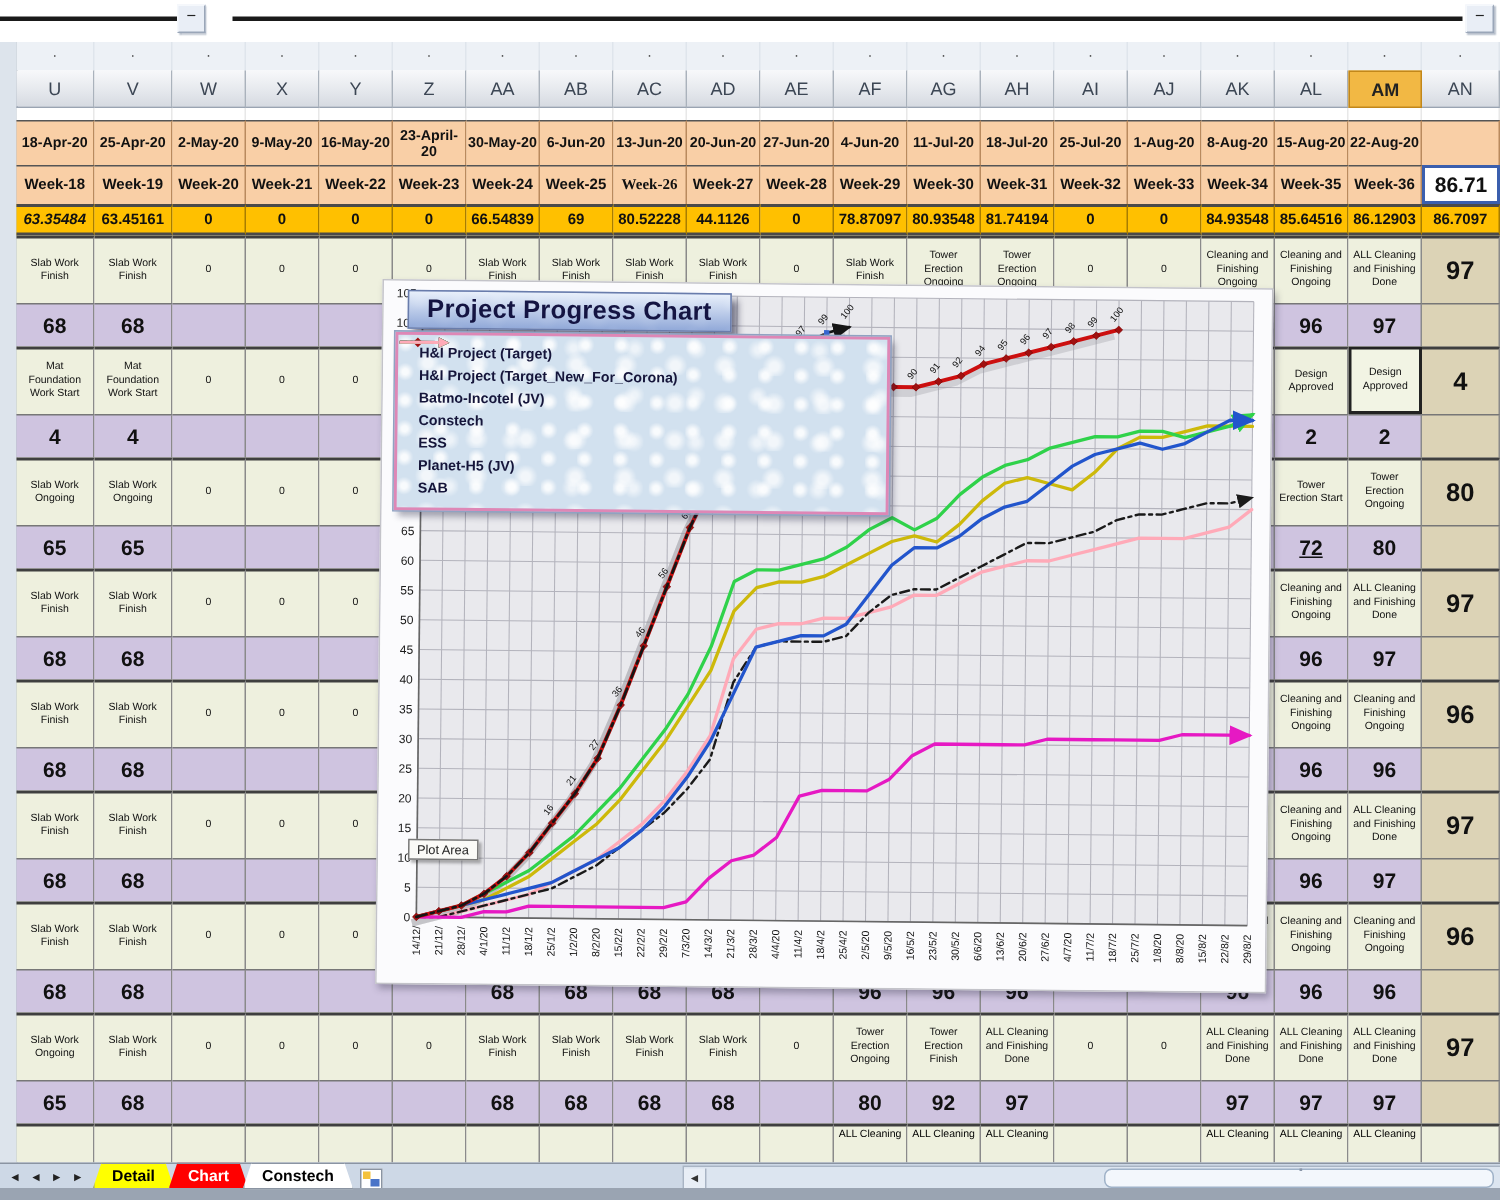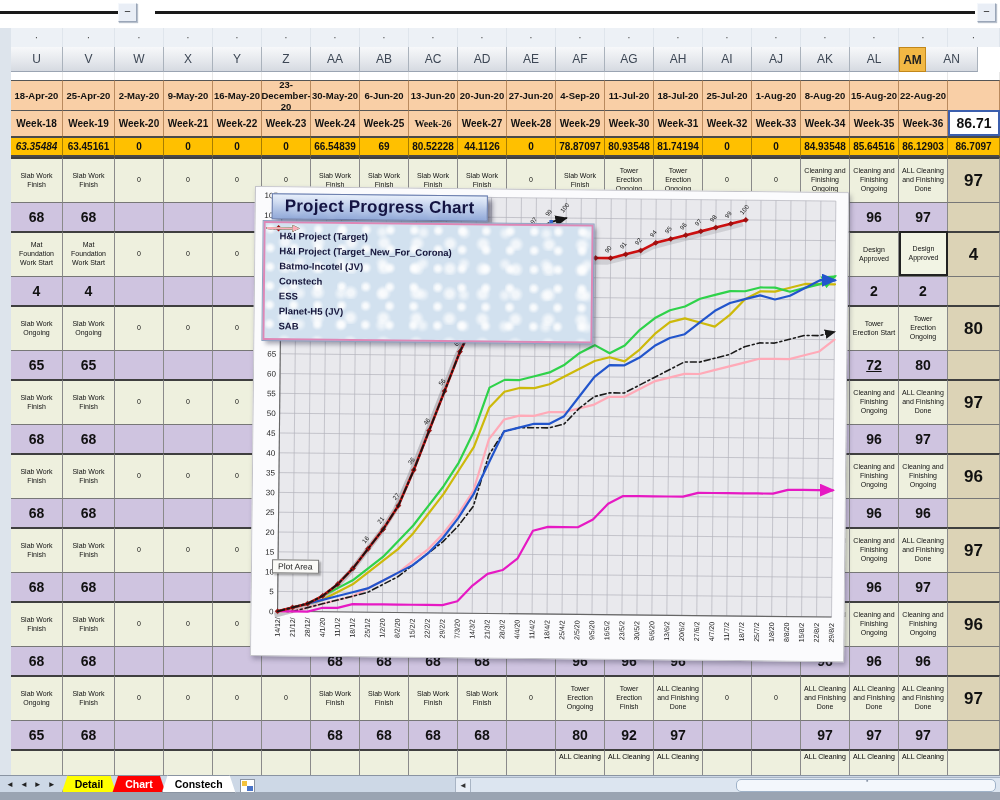--- a/index.html
+++ b/index.html
@@ -153,21 +153,21 @@
         <div class="cell" style="width: 49px; text-align: center;">AC</div>
         <div class="cell" style="width: 49px;">AD</div>
         <div class="cell" style="width: 49px;">AE</div>
         <div class="cell" style="width: 49px;">AF</div>
         <div class="cell" style="width: 49px;">AG</div>
         <div class="cell" style="width: 49px;">AH</div>
         <div class="cell" style="width: 49px;">AI</div>
         <div class="cell" style="width: 49px;">AJ</div>
         <div class="cell" style="width: 49px;">AK</div>
         <div class="cell" style="width: 49px;">AL</div>
-        <div class="cell hl" style="width: 27px;">AM</div>
+        <div class="cell hl" style="width: 49px;">AM</div>
         <div class="cell" style="width: 52px;">AN</div>
       </div>
       <div class="srow gaprow">
         <div class="cell" style="width: 52px;"></div>
         <div class="cell" style="width: 52px;"></div>
         <div class="cell" style="width: 49px;"></div>
         <div class="cell" style="width: 49px;"></div>
         <div class="cell" style="width: 49px;"></div>
         <div class="cell" style="width: 49px;"></div>
         <div class="cell" style="width: 49px;"></div>
@@ -184,27 +184,27 @@
         <div class="cell" style="width: 49px;"></div>
         <div class="cell" style="width: 49px;"></div>
         <div class="cell" style="width: 52px;"></div>
       </div>
       <div class="srow daterow">
         <div class="cell" style="width: 52px;">18-Apr-20</div>
         <div class="cell" style="width: 52px;">25-Apr-20</div>
         <div class="cell" style="width: 49px;">2-May-20</div>
         <div class="cell" style="width: 49px;">9-May-20</div>
         <div class="cell" style="width: 49px;">16-May-20</div>
-        <div class="cell" style="width: 49px;">23-December-20</div>
+        <div class="cell" style="width: 49px;">23-April-20</div>
         <div class="cell" style="width: 49px;">30-May-20</div>
         <div class="cell" style="width: 49px;">6-Jun-20</div>
         <div class="cell" style="width: 49px;">13-Jun-20</div>
         <div class="cell" style="width: 49px;">20-Jun-20</div>
         <div class="cell" style="width: 49px;">27-Jun-20</div>
-        <div class="cell" style="width: 49px;">4-Sep-20</div>
+        <div class="cell" style="width: 49px;">4-Jun-20</div>
         <div class="cell" style="width: 49px;">11-Jul-20</div>
         <div class="cell" style="width: 49px;">18-Jul-20</div>
         <div class="cell" style="width: 49px;">25-Jul-20</div>
         <div class="cell" style="width: 49px;">1-Aug-20</div>
         <div class="cell" style="width: 49px;">8-Aug-20</div>
         <div class="cell" style="width: 49px;">15-Aug-20</div>
         <div class="cell" style="width: 49px;">22-Aug-20</div>
         <div class="cell" style="width: 52px;"></div>
       </div>
       <div class="srow weekrow">

